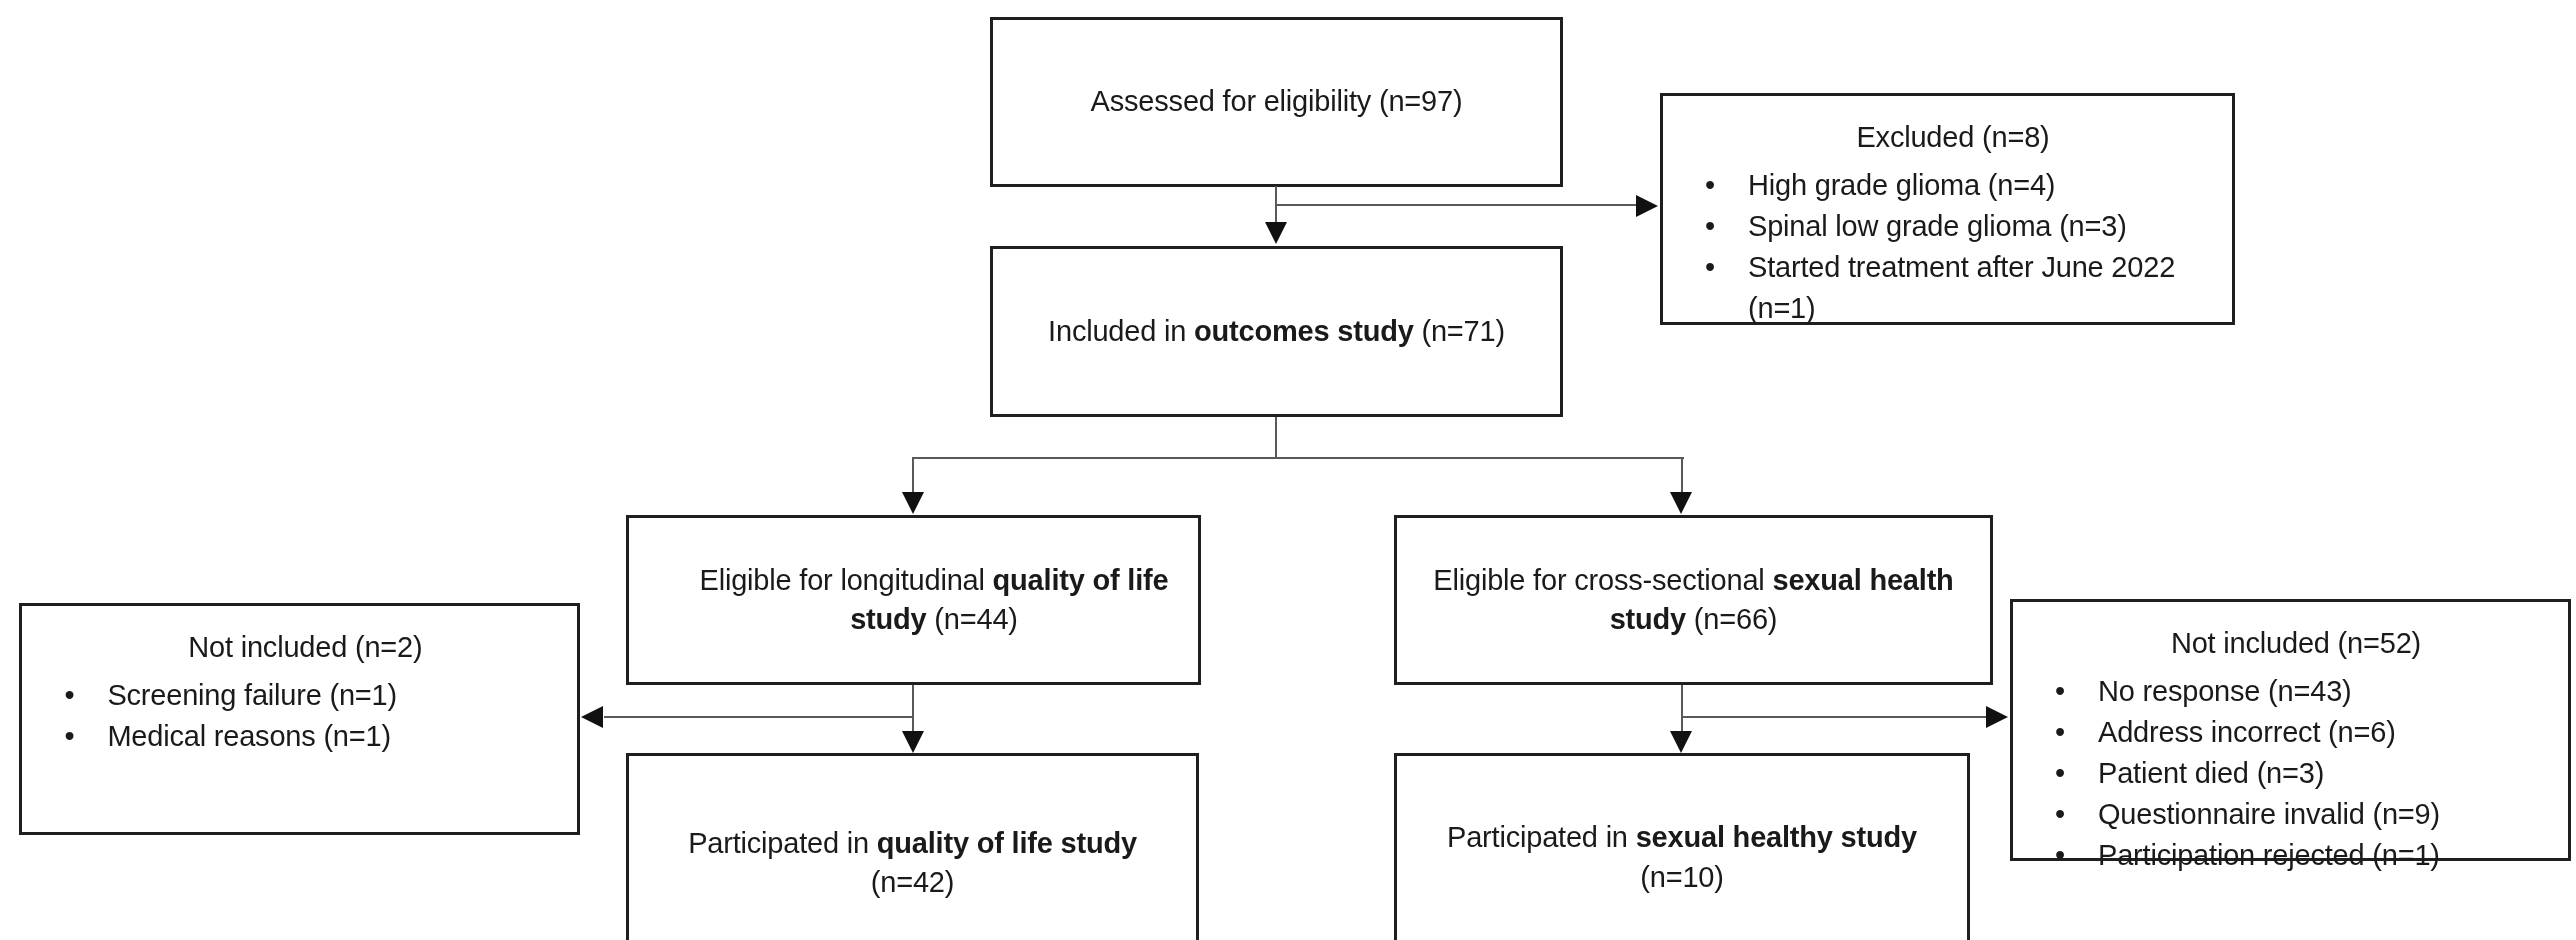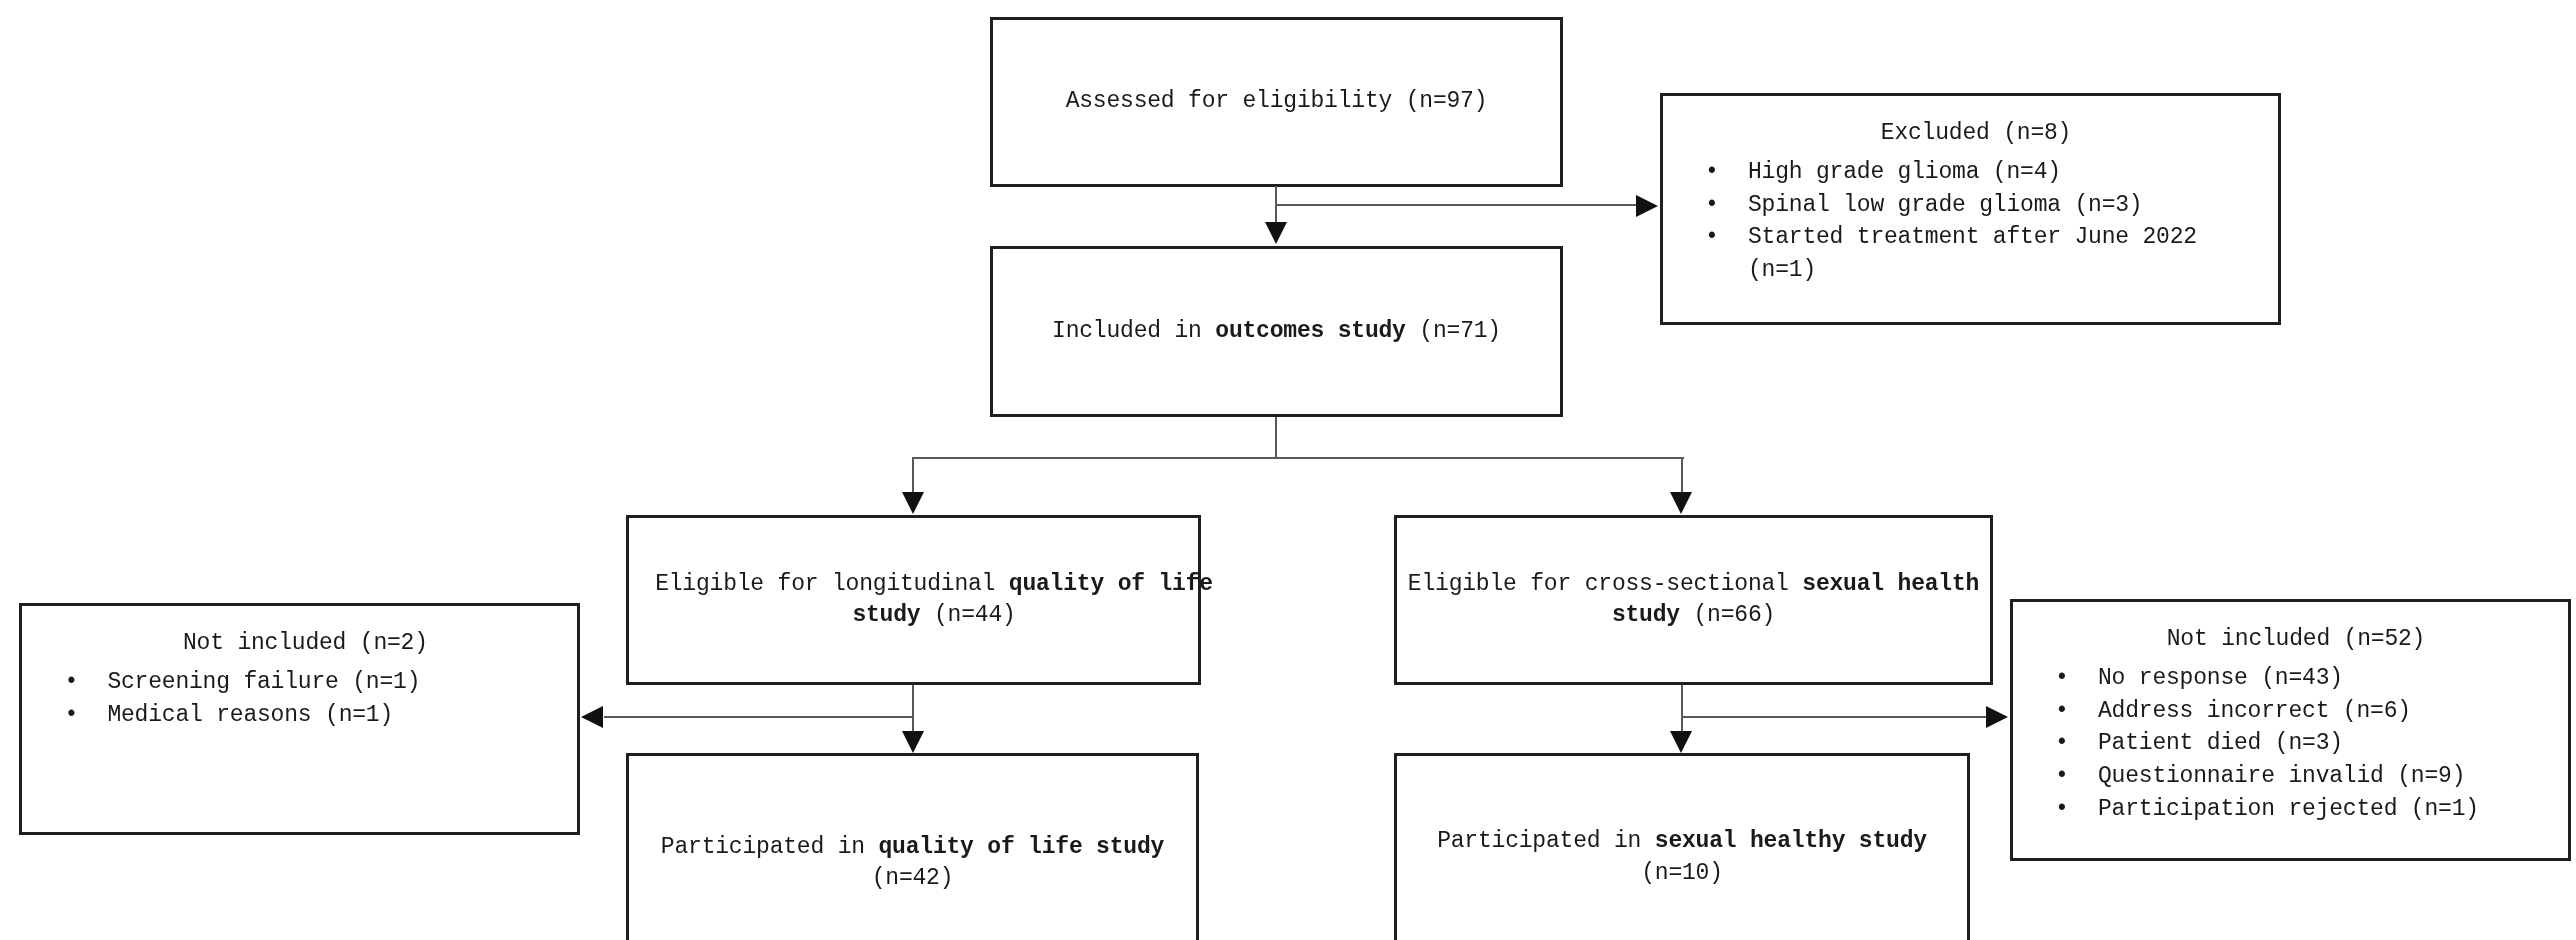--- a/index.html
+++ b/index.html
@@ -7,23 +7,23 @@
     --c-line:#595959;
     --c-arrow:#111111;
     --c-text:#1a1a1a;
     --c-bg:#ffffff;
   }
   html,body{margin:0;padding:0;background:var(--c-bg);}
   #canvas{
     position:relative;
     width:2576px;height:940px;
     background:var(--c-bg);
-    font-family:Liberation Mono, monospace;
+    font-family:Liberation Sans, sans-serif;
     color:var(--c-text);
-    font-size:23px;
+    font-size:29px;
     letter-spacing:-0.2px;
   }
   .box{
     position:absolute;
     background:var(--c-bg);
     border:3.2px solid var(--c-border);
     box-sizing:border-box;
   }
   .center-box{
     display:flex;flex-direction:column;
@@ -65,21 +65,21 @@
 </style>
 </head>
 <body>
 
 <div id="canvas">
 
   <div class="box center-box" style="left:990px;top:17px;width:573px;height:170px;">
       <div class="line"><span>Assessed for eligibility (n=97)</span></div>
     </div>
 
-  <div class="box side-box" style="left:1660px;top:93px;width:621px;height:232px;">
+  <div class="box side-box" style="left:1660px;top:93px;width:575px;height:232px;">
     <div class="side-title">Excluded (n=8)</div>
     <ul>
         <li>High grade glioma (n=4)</li>
         <li>Spinal low grade glioma (n=3)</li>
         <li>Started treatment after June 2022 (n=1)</li>
       </ul>
   </div>
 
   <div class="box center-box" style="left:990px;top:246px;width:573px;height:171px;">
       <div class="line"><span>Included in </span><span class="b">outcomes study</span><span> (n=71)</span></div>

